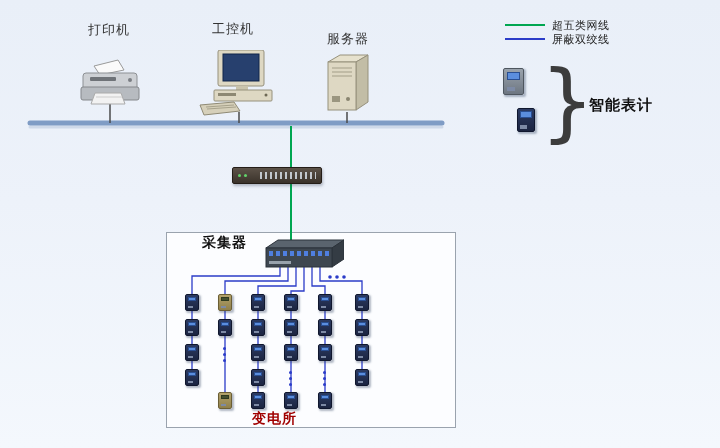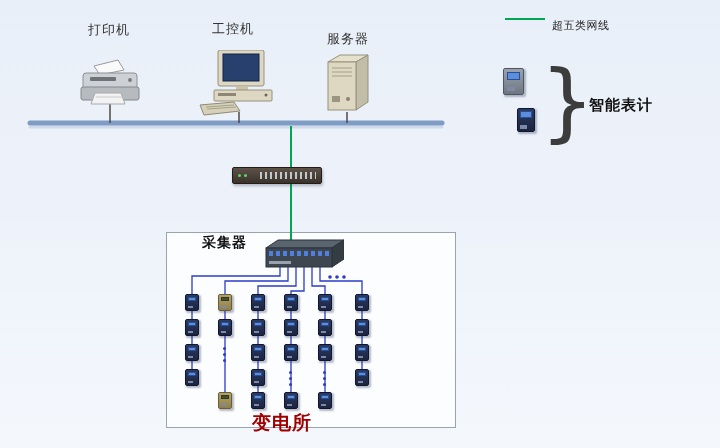--- a/index.html
+++ b/index.html
@@ -13,23 +13,23 @@
     position:absolute;left:166px;top:232px;width:288px;height:194px;
     background:#fcfdff;border:1px solid #9aa3ae;z-index:1;
   }
   .icon{position:absolute;z-index:3;}
   .icon svg{display:block;}
   .dev-label{
     position:absolute;z-index:4;font-size:13px;color:#333;letter-spacing:1px;white-space:nowrap;
   }
   .label{position:absolute;z-index:4;white-space:nowrap;color:#111;}
   .label.bold{font-weight:bold;font-size:14px;letter-spacing:1px;}
-  #substation-label{font-size:19px;}
+  #substation-label{font-size:14px;}
   #legend{position:absolute;left:505px;top:18px;z-index:4;}
-  .legend-item{display:flex;align-items:flex-start;height:14px;}
+  .legend-item{display:flex;align-items:center;height:14px;}
   .legend-line{display:inline-block;width:40px;height:2px;margin-right:7px;}
   .legend-label{font-size:11px;color:#222;letter-spacing:0.5px;}
   .brace{
     position:absolute;left:540px;top:54px;z-index:3;
     font-family:"DejaVu Sans",sans-serif;font-size:86px;line-height:94px;color:#3c3c3c;font-weight:400;
   }
   
   .meter{
     position:absolute;width:14px;height:17px;z-index:3;border-radius:2px;
     background:linear-gradient(#2c3b63,#1b2440);border:1px solid #10172e;
@@ -135,20 +135,24 @@
 
   <div class="switch">
     <div class="switch-ports"></div>
   </div>
 
   <div id="legend">
       <div class="legend-item">
         <span class="legend-line" style="background: rgb(0, 166, 81);"></span>
         <span class="legend-label">超五类网线</span>
       </div>
+      <div class="legend-item">
+        <span class="legend-line" style="background: rgb(43, 60, 200);"></span>
+        <span class="legend-label">屏蔽双绞线</span>
+      </div>
     </div>
 
   <div class="meter lg gray" style="left:503px;top:68px"></div>
   <div class="meter md" style="left:517px;top:108px"></div>
   <div class="brace">}</div>
   <div class="label bold" style="left:589px;top:96px;font-size:15px">智能表计</div>
 
   <div class="label bold" style="left:202px;top:234px">采集器</div>
   <div class="icon" style="left:264px;top:236px">
     <svg width="80" height="32" viewBox="0 0 80 32">

